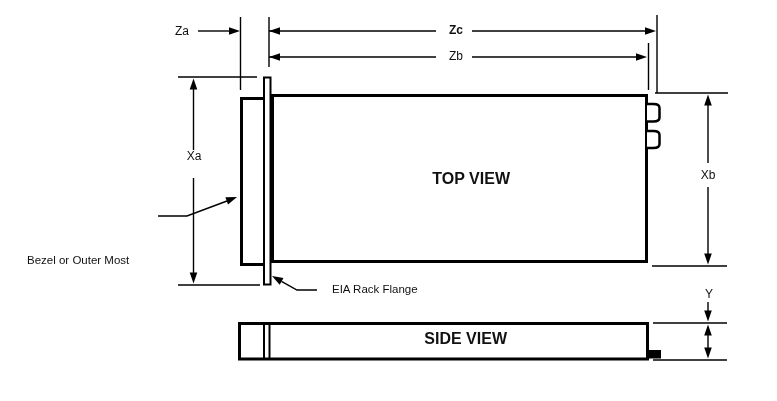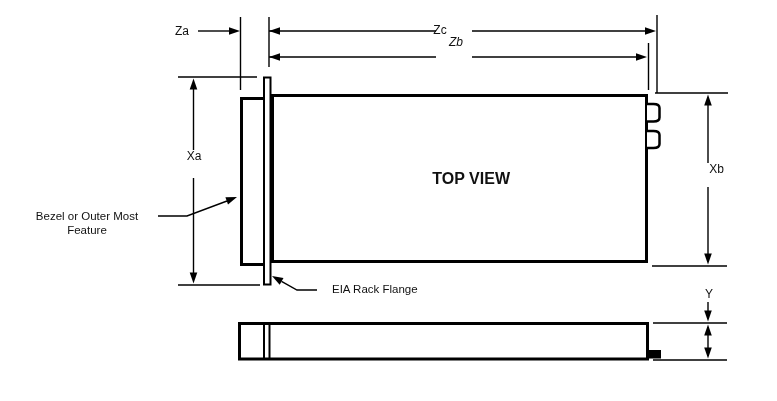--- a/index.html
+++ b/index.html
@@ -9,21 +9,21 @@
     background:#fff;
     font-family:"Liberation Sans", sans-serif;
     overflow:hidden;
     padding-left:24px;
   }
   .stage svg{position:absolute;left:0;top:0;}
   .lbl{position:absolute;color:#111;white-space:nowrap;}
   .dim{font-size:12px;text-align:center;}
   .view-title{font-size:16px;font-weight:bold;text-align:right;}
   .note{font-size:11.5px;line-height:14px;}
-  .note-right{text-align:center;}
+  .note-right{text-align:left;margin-top:44px;}
   .note span{display:block;}
 </style>
 </head>
 <body>
 
 <div class="stage">
 
   <svg width="777" height="401" viewBox="0 0 777 401">
 
     <rect x="272.5" y="95.5" width="374" height="166" fill="none" stroke="#000" stroke-width="3"></rect>
@@ -81,33 +81,33 @@
     <polygon points="708,358.5 704.2,347.5 711.8,347.5" fill="#000"></polygon>
 
     <polyline points="158,216 187,216 227,201" fill="none" stroke="#000" stroke-width="1.4"></polyline>
     <polygon points="237,197 228,204.5 225.4,197.3" fill="#000"></polygon>
     <polyline points="317,290 297,290 281.5,281.3" fill="none" stroke="#000" stroke-width="1.4"></polyline>
     <polygon points="272,276 283.5,278.1 279.7,284.7" fill="#000"></polygon>
   </svg>
 
   <span class="lbl dim" style="left:166px;top:24px;width:32px;">Za</span>
 
-  <span class="lbl dim" style="left:424px;top:23px;width:32px;">Zc</span>
+  <span class="lbl dim" style="left:440px;top:23px;width:32px;font-weight:bold;">Zc</span>
 
-  <span class="lbl dim" style="left:440px;top:35px;width:32px;font-style:italic;">Zb</span>
+  <span class="lbl dim" style="left:440px;top:49px;width:32px;">Zb</span>
 
   <span class="lbl dim" style="left:178px;top:149px;width:32px;">Xa</span>
 
-  <span class="lbl dim" style="left:692px;top:162px;width:32px;text-align:right;">Xb</span>
+  <span class="lbl dim" style="left:692px;top:168px;width:32px;">Xb</span>
 
   <span class="lbl dim" style="left:693px;top:287px;width:32px;">Y</span>
 
   <span class="lbl view-title" style="left:390px;top:170px;width:120px;">TOP VIEW</span>
 
+  <span class="lbl view-title" style="left:387px;top:330px;width:120px;">SIDE VIEW</span>
 
   <div class="lbl note note-right" style="left:27px;top:209px;width:120px;">
     <span>Bezel or Outer Most</span>
-    <span>Feature</span>
   </div>
 
   <span class="lbl note" style="left:332px;top:282px;">EIA Rack Flange</span>
 
 </div>
 
 </body></html>

